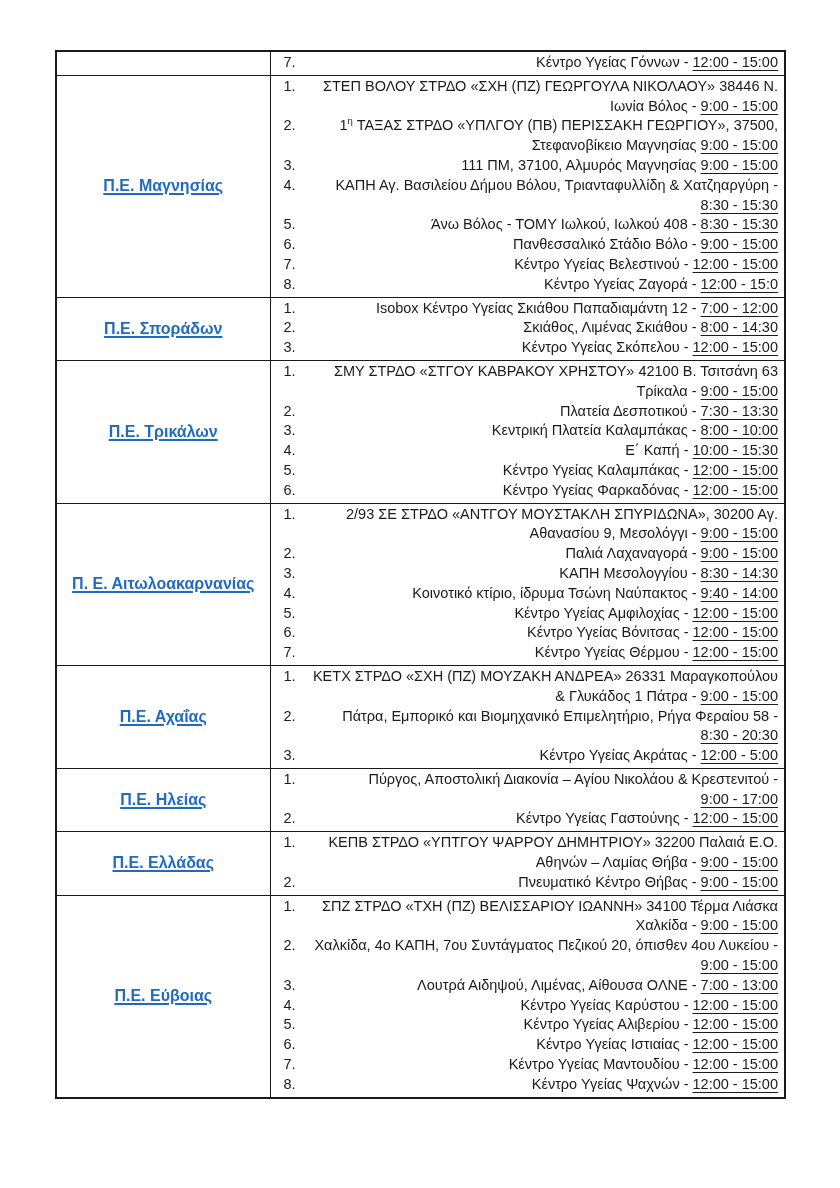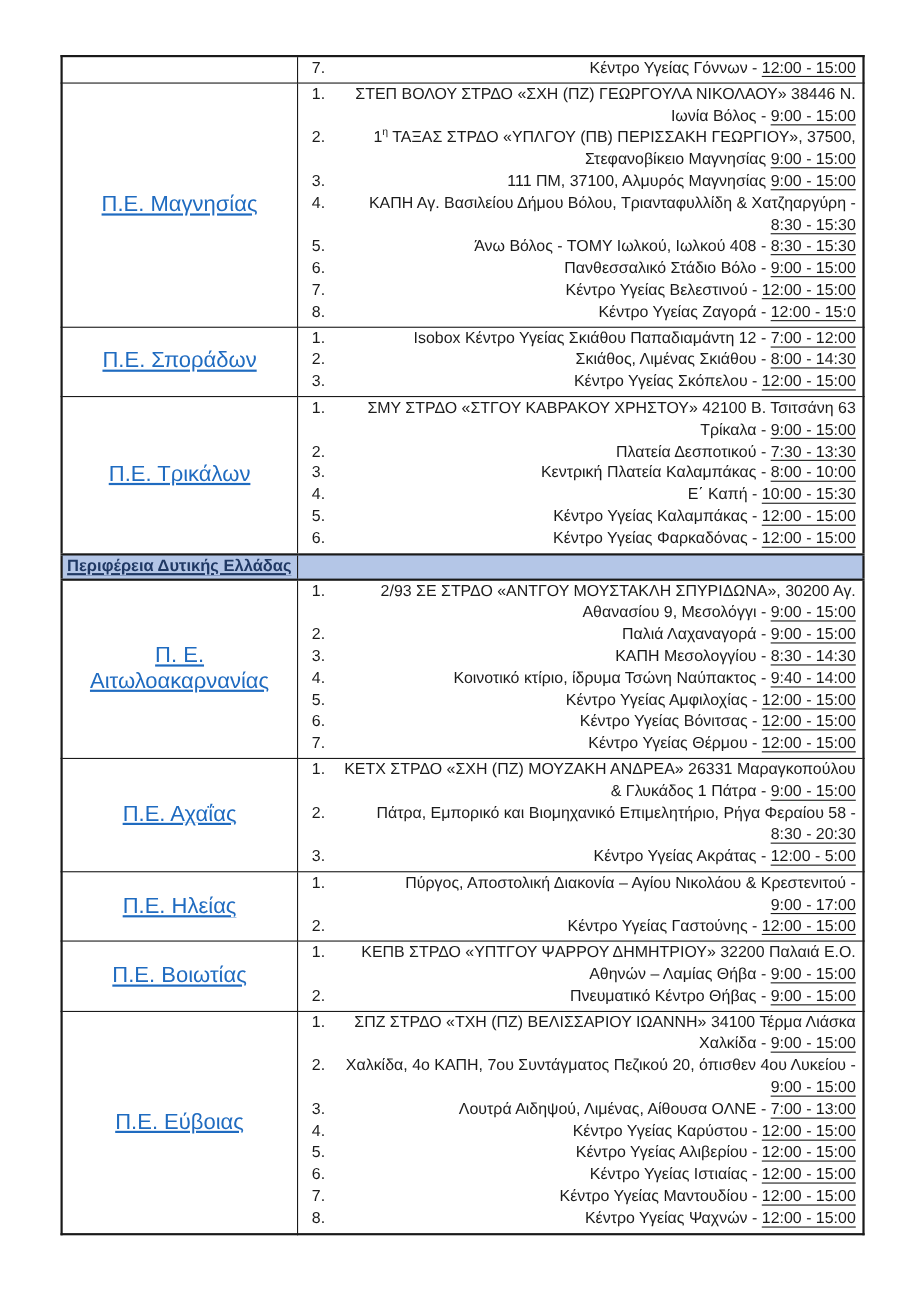--- a/index.html
+++ b/index.html
@@ -13,21 +13,21 @@
   .page { position:relative; width:840px; height:1188px; background:var(--page-bg,#fff); overflow:hidden; }
   table.doc {
     position:absolute; left:55px; top:50px; width:731px;
     border-collapse:collapse; table-layout:fixed;
     border:2px solid var(--border,#1a1a1a);
   }
   td { border:1.5px solid var(--border,#1a1a1a); padding:0; vertical-align:middle; }
   td.region-cell { width:214px; text-align:center; padding:2px 4px; }
   td.items-cell { vertical-align:top; padding:1px 4px 2px 0; }
   .region-link {
-    font-weight:normal; font-size:20px;
+    font-weight:bold; font-size:16px;
     color:var(--link,#1f6bc0);
     text-decoration:underline; text-underline-offset:2px; text-decoration-thickness:1.5px;
     cursor:pointer;
   }
   tr.band td {
     background:var(--band-bg,#b4c6e7);
     border-top:2.2px solid var(--border,#1a1a1a);
     border-bottom:2.2px solid var(--border,#1a1a1a);
     padding:1px 4px 2px 4px;
   }
@@ -138,24 +138,20 @@
             <div class="item">
               <span class="num">5.</span>
               <span class="body">Κέντρο Υγείας Καλαμπάκας - <span class="time">12:00 - 15:00</span></span>
             </div>
             <div class="item">
               <span class="num">6.</span>
               <span class="body">Κέντρο Υγείας Φαρκαδόνας - <span class="time">12:00 - 15:00</span></span>
             </div>
           </td>
         </tr>
-        <tr class="band">
-          <td class="region-cell band-cell" style="text-align: left;"><span class="band-label">Περιφέρεια Δυτικής Ελλάδας</span></td>
-          <td></td>
-        </tr>
         <tr>
           <td class="region-cell"><span class="region-link">Π. Ε. Αιτωλοακαρνανίας</span></td>
           <td class="items-cell">
             <div class="item">
               <span class="num">1.</span>
               <span class="body">2/93 ΣΕ ΣΤΡΔΟ «ΑΝΤΓΟΥ ΜΟΥΣΤΑΚΛΗ ΣΠΥΡΙΔΩΝΑ», 30200 Αγ. Αθανασίου 9, Μεσολόγγι - <span class="time">9:00 - 15:00</span></span>
             </div>
             <div class="item">
               <span class="num">2.</span>
               <span class="body">Παλιά Λαχαναγορά - <span class="time">9:00 - 15:00</span></span>
@@ -206,21 +202,21 @@
               <span class="num">1.</span>
               <span class="body">Πύργος, Αποστολική Διακονία – Αγίου Νικολάου &amp; Κρεστενιτού - <span class="time">9:00 - 17:00</span></span>
             </div>
             <div class="item">
               <span class="num">2.</span>
               <span class="body">Κέντρο Υγείας Γαστούνης - <span class="time">12:00 - 15:00</span></span>
             </div>
           </td>
         </tr>
         <tr>
-          <td class="region-cell"><span class="region-link">Π.Ε. Βοιωτίας</span></td>
+          <td class="region-cell"><span class="region-link">Π.Ε. Ελλάδας</span></td>
           <td class="items-cell">
             <div class="item">
               <span class="num">1.</span>
               <span class="body">ΚΕΠΒ ΣΤΡΔΟ «ΥΠΤΓΟΥ ΨΑΡΡΟΥ ΔΗΜΗΤΡΙΟΥ» 32200 Παλαιά Ε.Ο. Αθηνών – Λαμίας Θήβα - <span class="time">9:00 - 15:00</span></span>
             </div>
             <div class="item">
               <span class="num">2.</span>
               <span class="body">Πνευματικό Κέντρο Θήβας - <span class="time">9:00 - 15:00</span></span>
             </div>
           </td>

